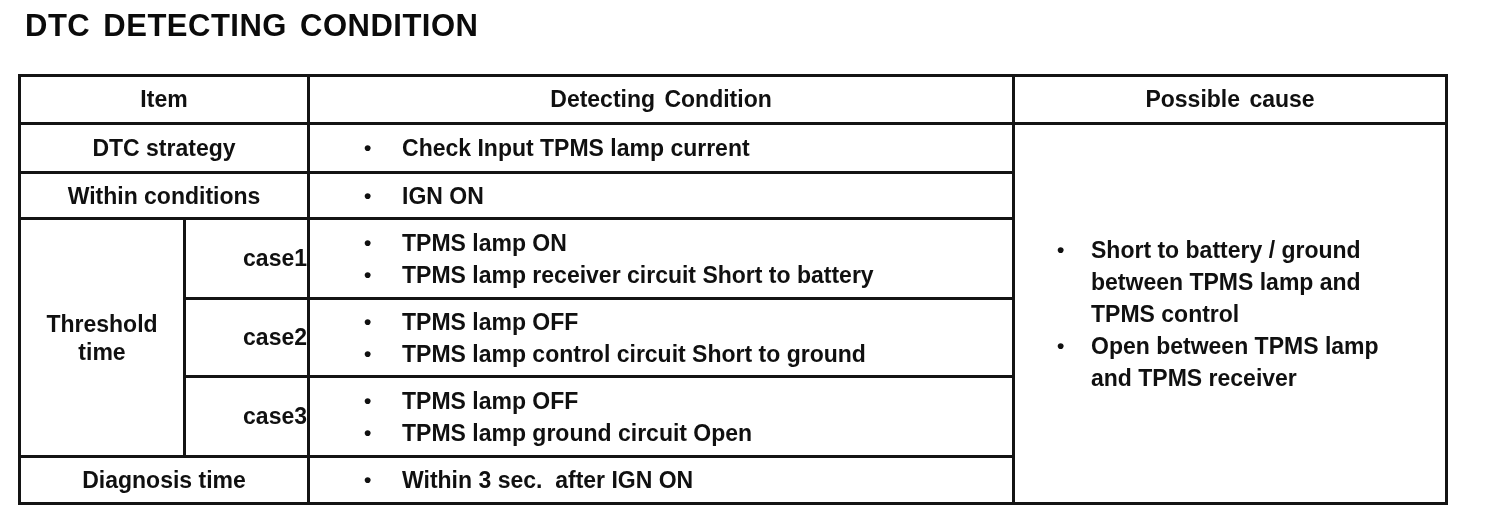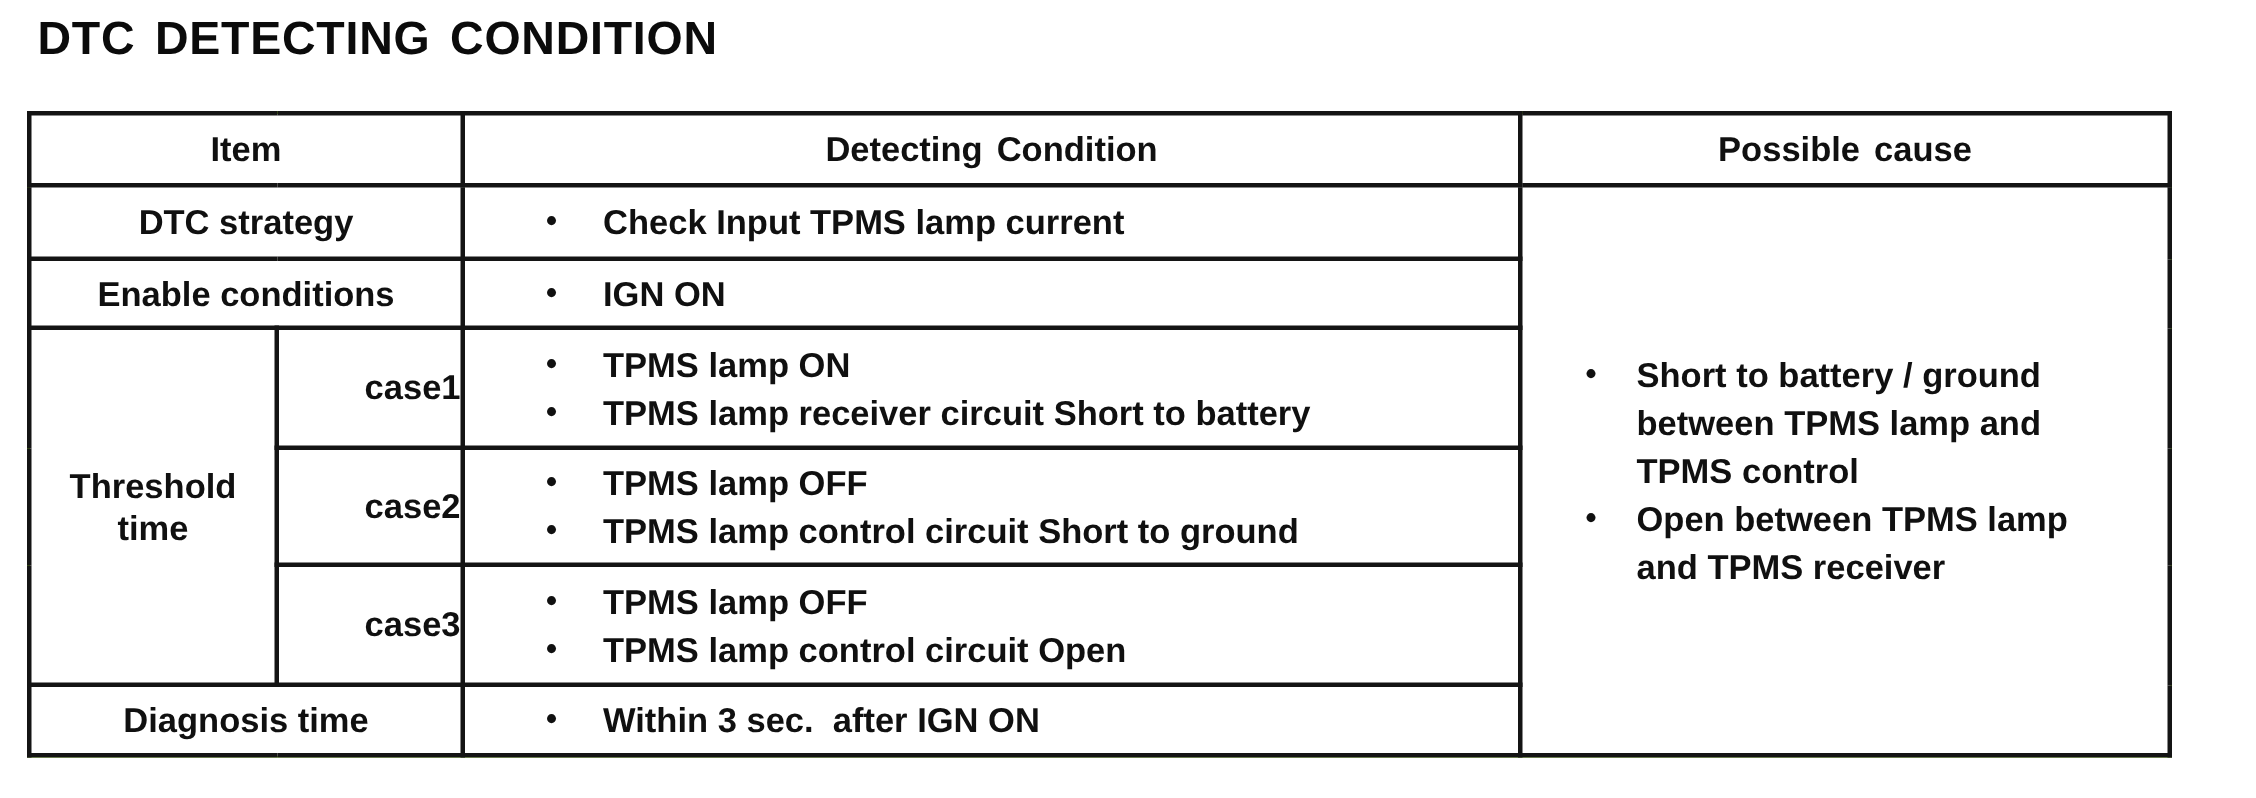--- a/index.html
+++ b/index.html
@@ -30,21 +30,21 @@
     margin: 0;
     word-spacing: 4px;
   }
   table.dtc-table {
     position: absolute;
     left: 18px;
     top: 74px;
     width: 1427px;
     border-collapse: collapse;
     table-layout: fixed;
-    background: #84cc16;
+    background: #c4b5fd;
   }
   table.dtc-table th,
   table.dtc-table td {
     border: 3px solid #141414;
     padding: 0;
     color: #101010;
     background: #ffffff;
   }
   table.dtc-table th {
     font-size: 23px;
@@ -146,21 +146,21 @@
           <span class="bt">Short to battery / ground between TPMS lamp and TPMS control</span>
         </div>
         <div class="bl">
           <span class="bu">•</span>
           <span class="bt">Open between TPMS lamp and TPMS receiver</span>
         </div>
       </td>
     </tr>
 
     <tr class="r-enable">
-      <td colspan="2" class="item-cell">Enable conditions</td>
+      <td colspan="2" class="item-cell">Within conditions</td>
       <td class="cond-cell">
         <div class="bl">
           <span class="bu">•</span>
           <span class="bt">IGN ON</span>
         </div>
       </td>
     </tr>
 
     <tr class="r-case1">
       <td class="item-cell" rowspan="3">Threshold time</td>
@@ -193,21 +193,21 @@
 
     <tr class="r-case3">
       <td class="case-cell">case3</td>
       <td class="cond-cell">
         <div class="bl">
           <span class="bu">•</span>
           <span class="bt">TPMS lamp OFF</span>
         </div>
         <div class="bl">
           <span class="bu">•</span>
-          <span class="bt">TPMS lamp control circuit Open</span>
+          <span class="bt">TPMS lamp ground circuit Open</span>
         </div>
       </td>
     </tr>
 
     <tr class="r-diag">
       <td colspan="2" class="item-cell">Diagnosis time</td>
       <td class="cond-cell">
         <div class="bl">
           <span class="bu">•</span>
           <span class="bt">Within 3 sec.  after IGN ON</span>

